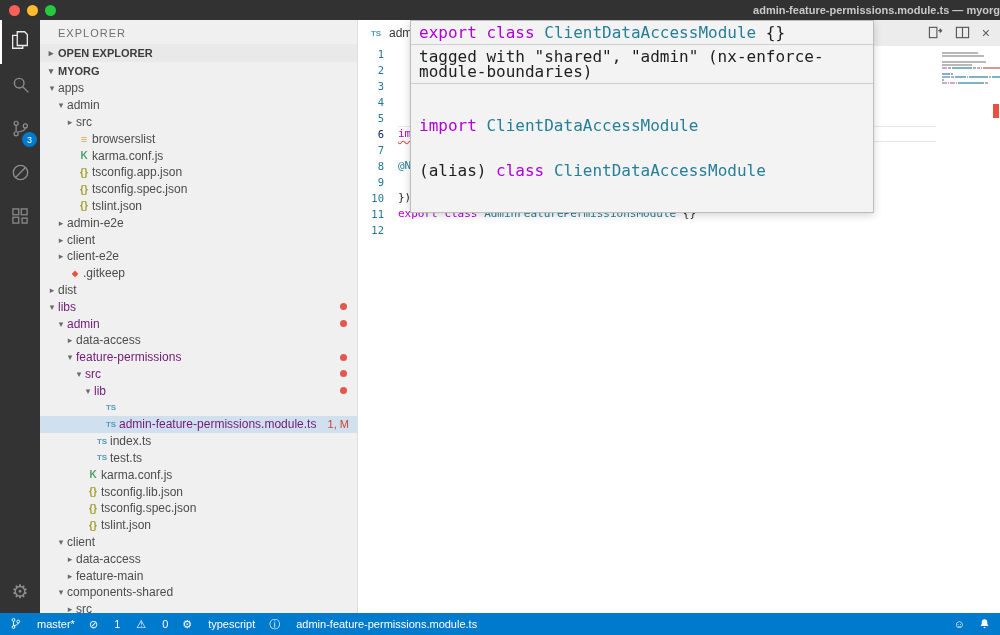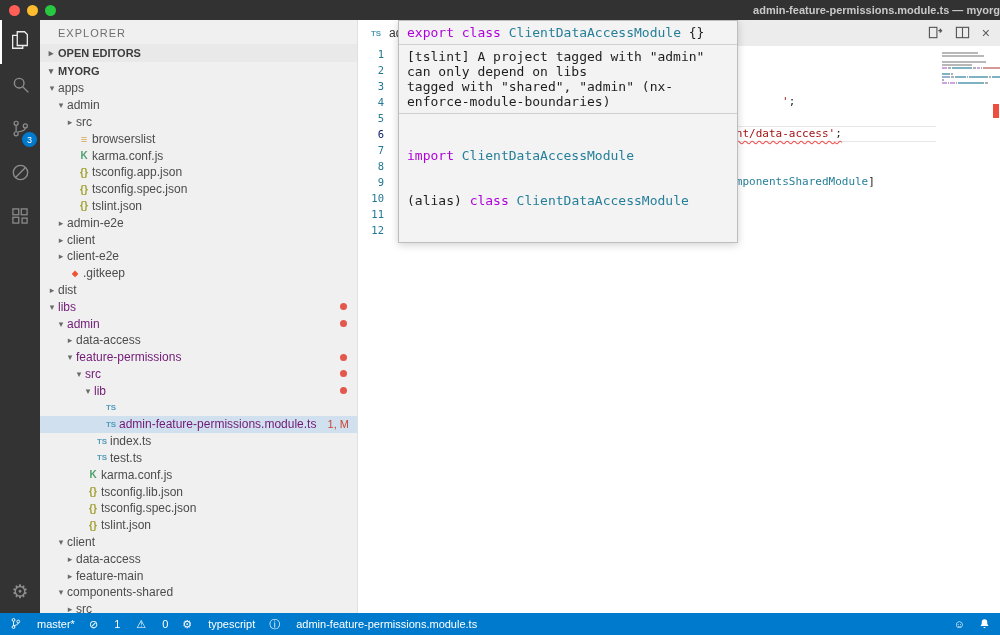--- a/index.html
+++ b/index.html
@@ -51,22 +51,22 @@
   .cline { display: flex; height: 16px; white-space: pre; }
   .lnum { width: 40px; flex: none; text-align: right; padding-right: 14px; color: #237893; font-size: 10.5px; }
   .cline.current .lnum { color: #0b216f; }
   .lcontent { flex: 1; }
   .cline.current .lcontent { box-shadow: inset 0 1px 0 #e7e7e7, inset 0 -1px 0 #e7e7e7; }
   .tk.kw { color: #af00db; } .tk.type { color: #267f99; } .tk.str { color: #a31515; }
   .tk.pl { color: #1e1e1e; } .tk.prop { color: #001080; }
   .tk.seltok { background: #add6ff; }
   .squiggle { text-decoration: underline; text-decoration-style: wavy; text-decoration-color: #f14c4c;
     text-decoration-skip-ink: none; text-underline-offset: 3px; }
-  .hover-popup { position: absolute; top: 0; left: 40px; width: 340px; background: #f3f3f3; border: 1px solid #bdbdbd;
-    z-index: 20; font-family: "DejaVu Sans Mono", monospace; font-size: 13px; box-shadow: 0 2px 8px rgba(0,0,0,0.18); }
+  .hover-popup { position: absolute; top: 0; left: 52px; width: 464px; background: #f3f3f3; border: 1px solid #bdbdbd;
+    z-index: 20; font-family: "DejaVu Sans Mono", monospace; font-size: 16px; box-shadow: 0 2px 8px rgba(0,0,0,0.18); }
   .hp-row { padding: 4px 8px; line-height: 15px; color: #1e1e1e; white-space: pre-wrap; }
   .hp-div { height: 1px; background: #cfcfcf; }
   .minimap { position: absolute; top: 32px; right: 10px; width: 48px; }
   .mrow { height: 2px; margin-bottom: 1px; display: flex; gap: 1px; }
   .mrow span { height: 2px; display: inline-block; flex: none; }
   .ruler-marker { position: absolute; top: 84px; right: 1px; width: 6px; height: 14px; background: #e51400; opacity: .75; }
   
   .statusbar { height: 22px; background: #007acc; color: #fff; display: flex; align-items: center; font-size: 11px; padding: 0 10px; }
   .sb-left { display: flex; gap: 14px; align-items: center; }
   .sb-item { display: flex; align-items: center; gap: 16px; cursor: pointer; white-space: nowrap; }
@@ -135,21 +135,21 @@
     <div class="ab-spacer"></div>
     <div class="ab-item">
       <span class="gear-glyph">⚙</span>
     </div>
   </div>
 
   <div class="sidebar">
     <div class="sb-title">EXPLORER</div>
     <div class="sb-section oe">
       <span class="arrow">▸</span>
-      <span>OPEN EDITORS</span>
+      <span>OPEN EXPLORER</span>
     </div>
     <div class="sb-section">
       <span class="arrow">▾</span>
       <span>MYORG</span>
     </div>
     <div class="tree">
         <div class="trow" style="padding-left: 6px;">
           <span class="arrow">▾</span>
           <span class="tlabel">apps</span>
         </div>
@@ -334,21 +334,21 @@
         <div class="cline"><span class="lnum">8</span><span class="lcontent"><span class="tk type">@NgModule</span><span class="tk pl">({</span></span></div>
         <div class="cline"><span class="lnum">9</span><span class="lcontent"><span class="tk prop">  imports</span><span class="tk pl">: [</span><span class="tk type">CommonModule</span><span class="tk pl">, </span><span class="tk type">AdminDataAccessModule</span><span class="tk pl">, </span><span class="tk type">ComponentsSharedModule</span><span class="tk pl">]</span></span></div>
         <div class="cline"><span class="lnum">10</span><span class="lcontent"><span class="tk pl">})</span></span></div>
         <div class="cline"><span class="lnum">11</span><span class="lcontent"><span class="tk kw">export</span><span class="tk pl"> </span><span class="tk kw">class</span><span class="tk pl"> </span><span class="tk type">AdminFeaturePermissionsModule</span><span class="tk pl"> {}</span></span></div>
         <div class="cline"><span class="lnum">12</span><span class="lcontent"></span></div>
       </div>
 
     <div class="hover-popup">
       <div class="hp-row"><span class="tk kw">export</span><span class="tk pl"> </span><span class="tk kw">class</span><span class="tk pl"> </span><span class="tk type">ClientDataAccessModule</span><span class="tk pl"> {}</span></div>
       <div class="hp-div"></div>
-      <div class="hp-row"><div>[tslint] A project tagged with "admin" can only depend on libs</div><div>tagged with "shared", "admin" (nx-enforce-module-boundaries)</div></div>
+      <div class="hp-row"><div>tagged with "shared", "admin" (nx-enforce-module-boundaries)</div></div>
       <div class="hp-div"></div>
       <div class="hp-row">
         <div><span class="tk kw">import</span><span class="tk pl"> </span><span class="tk type">ClientDataAccessModule</span></div>
         <div><span class="tk pl">(alias) </span><span class="tk kw">class</span><span class="tk pl"> </span><span class="tk type">ClientDataAccessModule</span></div>
       </div>
     </div>
 
     <div class="minimap">
         <div class="mrow">
           <span style="width: 36px; background: rgb(184, 184, 184);"></span>

